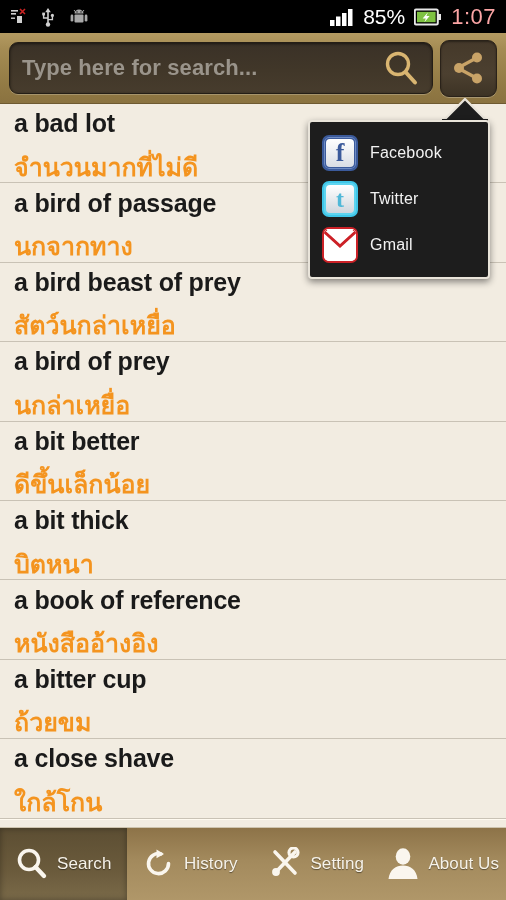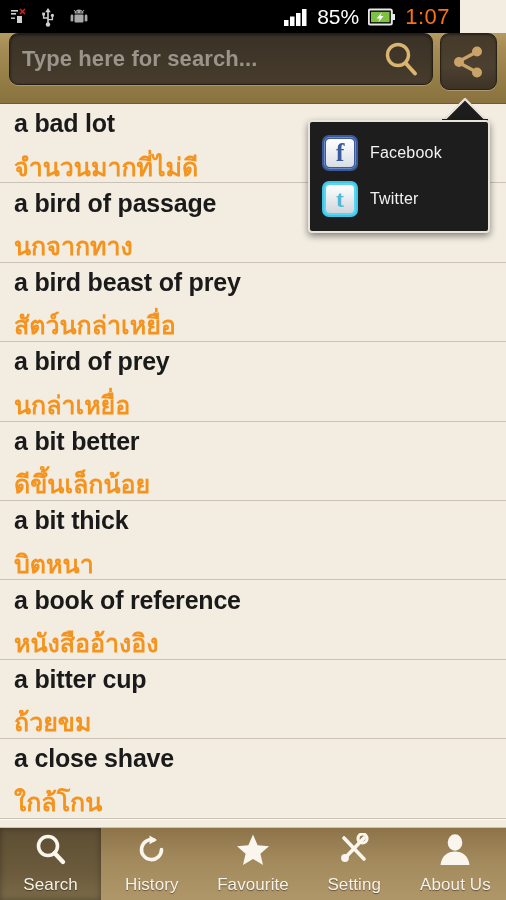--- a/index.html
+++ b/index.html
@@ -6,36 +6,36 @@
   html, body {
     width: 506px; height: 900px;
     background: #000;
     font-family: "Liberation Sans", "DejaVu Sans", sans-serif;
     overflow: hidden;
   }
   #app { position: relative; width: 506px; height: 900px; overflow: hidden; background:#f2ece1; }
 
   
   .statusbar {
-    position:absolute; top:0; left:0; width:460px; height:33px;
+    position:absolute; top:0; left:0; width:506px; height:33px;
     background:#000; color:#fff;
     display:flex; align-items:center; padding:0 10px;
   }
   .sb-left { display:flex; align-items:center; gap:14px; }
   .sb-right { margin-left:auto; display:flex; align-items:center; gap:9px; }
-  .sb-time { font-size:22px; font-weight:400; letter-spacing:0.5px; color:#f97316; }
+  .sb-time { font-size:22px; font-weight:400; letter-spacing:0.5px; color:#fca5a5; }
   .sb-pct  { font-size:21px; color:#fff; }
   .icn { display:inline-block; line-height:0; }
 
   
   .toolbar {
     position:absolute; top:33px; left:0; width:506px; height:71px;
     background: linear-gradient(to bottom, #b39a61 0%, #a58c54 22%, #937b45 72%, #8a7240 100%);
     border-bottom:1px solid #6e5a31;
-    display:flex; align-items:flex-start; padding:0 9px; gap:7px;
+    display:flex; align-items:center; padding:0 9px; gap:7px;
   }
   .searchbox {
     flex:1; height:52px; border-radius:9px;
     background: linear-gradient(to bottom,#3a3127 0%, #413729 55%, #473c2d 100%);
     border:1px solid #241e16;
     box-shadow: 0 1px 0 rgba(255,255,255,0.22), inset 0 1px 3px rgba(0,0,0,0.55);
     display:flex; align-items:center; padding:0 12px;
     position:relative;
   }
   .searchbox .ph {
@@ -126,21 +126,21 @@
   }
 
   
   .bottomnav {
     position:absolute; bottom:0; left:0; width:506px; height:73px;
     background: linear-gradient(to bottom, #8d7348 0%, #a38a5d 45%, #b09769 100%);
     border-top:1px solid #cdc3ae;
     display:flex;
   }
   .nav-item {
-    flex:1; display:flex; flex-direction:column; align-items:center; justify-content:center;
+    flex:1; display:flex; flex-direction:row; align-items:center; justify-content:center;
     gap:8px; position:relative;
   }
   .nav-item.active {
     background: linear-gradient(to bottom, #5c4e33 0%, #6b5b3c 60%, #7a6a49 100%);
     box-shadow: inset 0 0 6px rgba(0,0,0,0.35);
   }
   .nav-item .nlbl {
     font-size:17px; color:#f7f3ea; text-shadow:0 1px 1px rgba(0,0,0,0.45);
     letter-spacing:0.1px;
   }
@@ -282,20 +282,31 @@
           <span class="inner">f</span>
         </span>
         <span class="lbl">Facebook</span>
       </div>
       <div class="popup-item">
         <span class="sicon tw">
           <span class="inner">t</span>
         </span>
         <span class="lbl">Twitter</span>
       </div>
+      <div class="popup-item">
+        <span class="sicon gm">
+          <svg width="32" height="32" viewBox="0 0 32 32" style="display:block">
+            <rect x="0" y="0" width="32" height="32" fill="#ffffff"></rect>
+            <path d="M1 2 L16 16 L31 2" fill="none" stroke="#cc2127" stroke-width="3.4"></path>
+            <path d="M1 2 L16 16 L31 2" fill="#ffffff"></path>
+            <path d="M0.5 3 L16 17 L31.5 3" fill="none" stroke="#cc2127" stroke-width="3"></path>
+          </svg>
+        </span>
+        <span class="lbl">Gmail</span>
+      </div>
     </div>
   </div>
 
   <div class="bottomnav">
     <div class="nav-item active">
       <span class="nav-ic">
         <svg width="34" height="34" viewBox="0 0 34 34">
           <circle cx="14" cy="13" r="9.5" fill="none" stroke="#faf6ee" stroke-width="3.6"></circle>
           <line x1="20.5" y1="20" x2="29" y2="29" stroke="#faf6ee" stroke-width="4.4" stroke-linecap="round"></line>
         </svg>
@@ -303,28 +314,20 @@
       <span class="nlbl">Search</span>
     </div>
     <div class="nav-item">
       <span class="nav-ic">
         <svg width="34" height="34" viewBox="0 0 34 34">
           <path d="M26.5 16.5 A10 10 0 1 1 19 6.9" fill="none" stroke="#faf6ee" stroke-width="3.6" stroke-linecap="round"></path>
           <path d="M14.5 2.5 L22 7 L14.5 11.2 Z" fill="#faf6ee"></path>
         </svg>
       </span>
       <span class="nlbl">History</span>
-    </div>
-    <div class="nav-item">
-      <span class="nav-ic">
-        <svg width="36" height="34" viewBox="0 0 36 34">
-          <path d="M18 1.5 L22.6 12.2 L34 13.2 L25.4 20.8 L28 32 L18 26 L8 32 L10.6 20.8 L2 13.2 L13.4 12.2 Z" fill="#faf6ee"></path>
-        </svg>
-      </span>
-      <span class="nlbl">Favourite</span>
     </div>
     <div class="nav-item">
       <span class="nav-ic">
         <svg width="34" height="34" viewBox="0 0 34 34">
           <g stroke="#faf6ee" stroke-width="3.6" stroke-linecap="round">
             <line x1="7" y1="5" x2="27" y2="26"></line>
             <line x1="27" y1="5" x2="7" y2="26"></line>
           </g>
           <circle cx="25.5" cy="5.5" r="4.5" fill="none" stroke="#faf6ee" stroke-width="3.2"></circle>
           <circle cx="8" cy="25" r="2.6" fill="none" stroke="#faf6ee" stroke-width="2.6"></circle>

